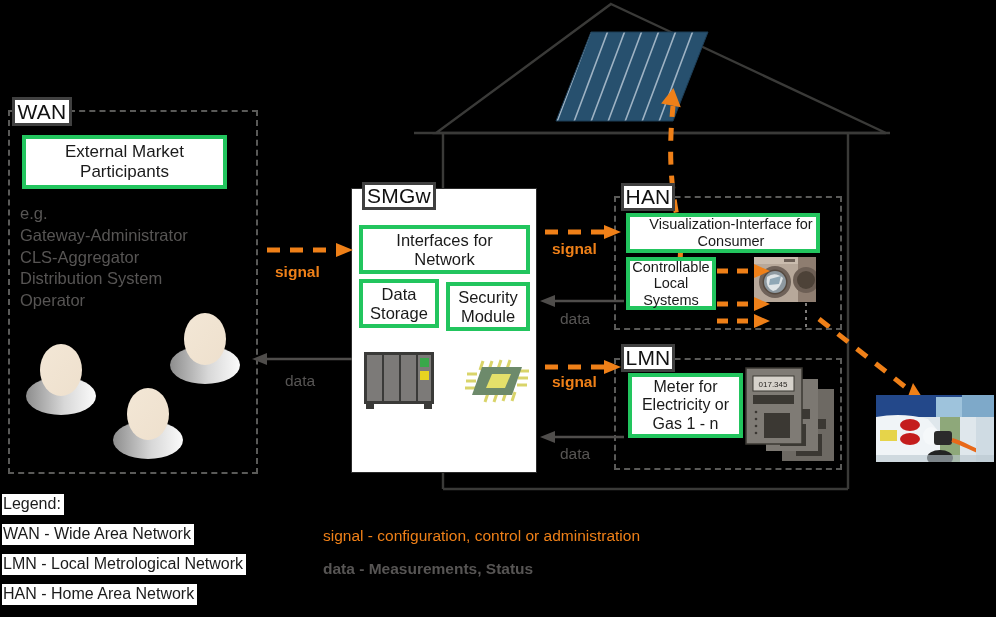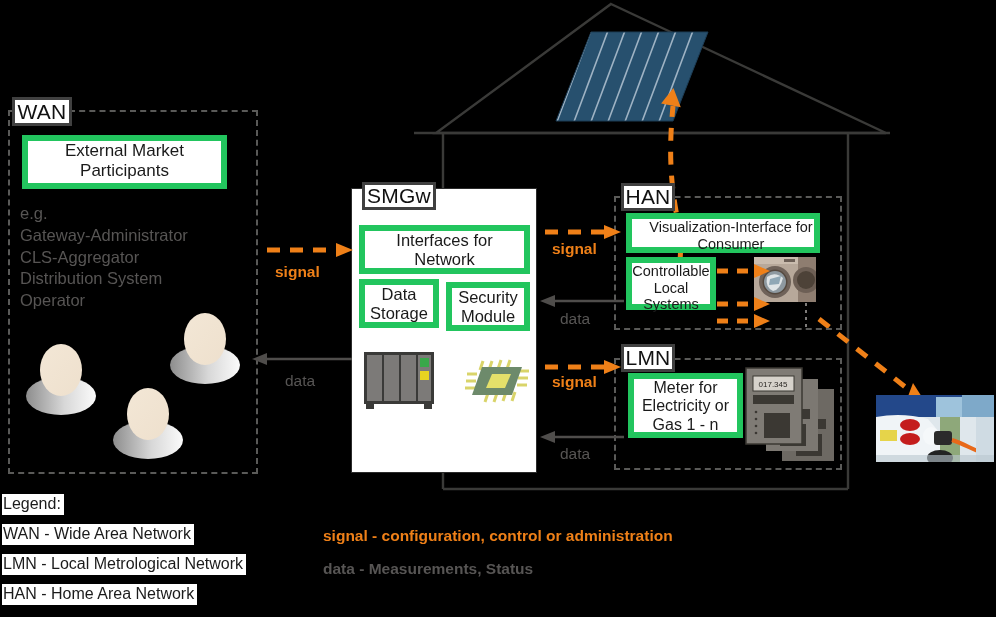--- a/index.html
+++ b/index.html
@@ -7,22 +7,22 @@
   body {
     width:996px; height:617px;
     font-family:"Liberation Sans", sans-serif;
     position:relative; overflow:hidden;
   }
   #stage { position:absolute; left:0; top:0; width:996px; height:617px; }
   .abs { position:absolute; }
 
   
   .wbox{
-    background:#fff; border:6px solid #22c55e; color:#1a1a1a;
-    display:flex; align-items:center; 
+    background:#fff; border:4px solid #22c55e; color:#1a1a1a;
+    display:flex; align-items:center; justify-content:center;
     text-align:center; line-height:1.15;
   }
   .tagbox{
     background:#fff; border:3px solid #404040; color:#111;
     display:flex; align-items:center; justify-content:center;
     font-size:21px; letter-spacing:.2px;
   }
 
   
   .zone{
@@ -30,21 +30,21 @@
   }
 
   
   .greytxt{ color:#575554; font-size:16.5px; line-height:1.32; }
   .legendline{
     background:#fff; color:#1b1b1b; font-size:16px;
     display:inline-block; padding:1px 3px 2px 1px; white-space:nowrap;
   }
   .sig-label{ color:#ef8018; font-weight:bold; font-size:15.5px; }
   .data-label{ color:#575554; font-size:15.5px; }
-  .key-sig{ color:#ef8018; font-weight:bold; font-size:15.5px; }
+  .key-sig{ color:#ef8018; font-weight:normal; font-size:15.5px; }
   .key-data{ color:#575554; font-weight:bold; font-size:15.5px; }
 
   svg{ display:block; overflow:visible; }
 </style>
 </head>
 <body>
 
 <div id="stage">
 
   <svg class="abs" style="left:0;top:0;width:996px;height:617px;pointer-events:none">

